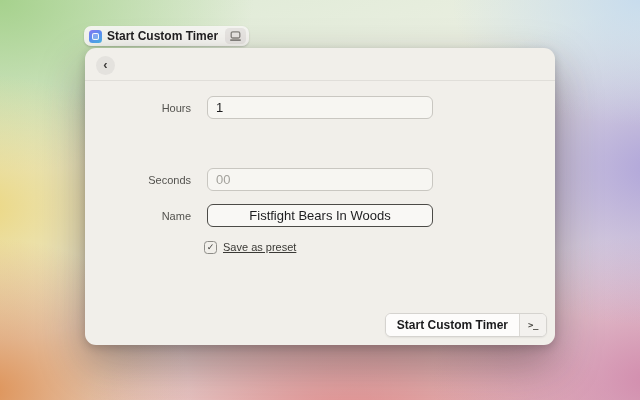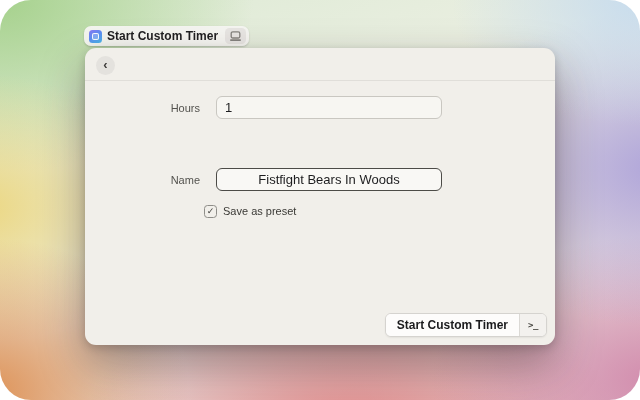--- a/index.html
+++ b/index.html
@@ -12,21 +12,20 @@
     position:absolute;inset:0;
     background:
       radial-gradient(42% 45% at 100% 0%, rgba(198,219,238,0.95) 0%, rgba(198,219,238,0) 70%),
       radial-gradient(50% 55% at 103% 42%, rgba(169,158,217,0.90) 0%, rgba(169,158,217,0) 72%),
       radial-gradient(48% 50% at 102% 95%, rgba(207,130,168,0.85) 0%, rgba(207,130,168,0) 72%),
       radial-gradient(60% 55% at 55% 108%, rgba(226,125,125,0.85) 0%, rgba(226,125,125,0) 70%),
       radial-gradient(45% 55% at -2% 98%, rgba(221,142,80,0.95) 0%, rgba(221,142,80,0) 70%),
       radial-gradient(42% 48% at -3% 52%, rgba(236,214,125,0.95) 0%, rgba(236,214,125,0) 70%),
       radial-gradient(55% 60% at 0% 0%, rgba(163,208,137,0.95) 0%, rgba(163,208,137,0) 72%),
       linear-gradient(160deg, #dcead3 0%, #ecefe3 40%, #eadfdd 75%, #e4c9cd 100%);
-    border-radius: 31px;
   }
 
   
   .tab-chip{
     position:absolute;left:84px;top:26px;height:20px;border-radius:7px;
     background:rgba(247,246,244,0.92);
     display:flex;align-items:center;padding:0 3px 0 5px;gap:5px;
     box-shadow:0 1px 2px rgba(0,0,0,0.18);cursor:default;
   }
   .app-icon{
@@ -54,36 +53,36 @@
     position:absolute;left:11px;top:8px;width:19px;height:19px;border-radius:50%;
     background:#e4e2de;border:none;padding:0;cursor:pointer;
     display:flex;align-items:center;justify-content:center;
   }
   .back-glyph{font-size:13px;font-weight:700;color:#3e3d3a;line-height:1;transform:translateY(-1px);}
   .header-divider{position:absolute;left:0;right:0;top:32px;height:1px;background:rgba(0,0,0,0.07);}
 
   
   .form{position:absolute;left:0;top:48px;width:100%;}
   .frow{display:flex;align-items:center;height:23px;margin-bottom:13px;}
-  .flabel{width:106px;text-align:right;margin-right:16px;font-size:11px;color:#53524e;padding-left:9px;}
+  .flabel{width:106px;text-align:right;margin-right:16px;font-size:11px;color:#53524e;}
   .field{
     width:226px;height:23px;box-sizing:border-box;
     background:#f7f6f2;border:1px solid #c9c7c1;border-radius:6px;
     padding:0 8px;font-size:13px;color:#1d1d1f;font-family:inherit;outline:none;
   }
   .field::placeholder{color:#a3a29c;}
   .field.focused{border:1.5px solid #4c4b47;background:#f9f8f5;text-align:center;}
 
   .check-row{display:flex;align-items:center;margin-left:119px;height:14px;cursor:pointer;}
   .cbox{
     width:13px;height:13px;box-sizing:border-box;border:1px solid #8e8d88;border-radius:3.5px;
     display:flex;align-items:center;justify-content:center;background:transparent;
   }
   .tick{font-size:9px;color:#3c3b38;line-height:1;}
-  .clabel{margin-left:6px;font-size:11px;color:#3a3935;}
+  .clabel{margin-left:6px;font-size:11px;color:#3a3935;text-decoration:underline;}
 
   
   .footer-group{
     position:absolute;right:8px;bottom:8px;height:22px;
     display:flex;align-items:stretch;border:1px solid #d5d3cf;border-radius:6px;
     overflow:hidden;background:#fcfbf9;box-shadow:0 1px 2px rgba(0,0,0,0.06);
   }
   .primary-btn{
     border:none;background:#fdfcfb;font-family:inherit;font-size:12px;font-weight:600;
     color:#1b1b1d;padding:0 11px;cursor:pointer;white-space:nowrap;
@@ -126,20 +125,24 @@
     <div class="form">
 
       <div class="frow">
         <label class="flabel">Hours</label>
         <input class="field" value="1" style="">
       </div>
 
       <div class="frow">
       </div>
 
+      <div class="frow">
+        <label class="flabel">Seconds</label>
+        <input class="field" placeholder="00" style="">
+      </div>
 
       <div class="frow">
         <label class="flabel">Name</label>
         <input class="field focused" value="Fistfight Bears In Woods" style="">
       </div>
 
       <div class="check-row">
         <span class="cbox">
           <span class="tick">✓</span>
         </span>

